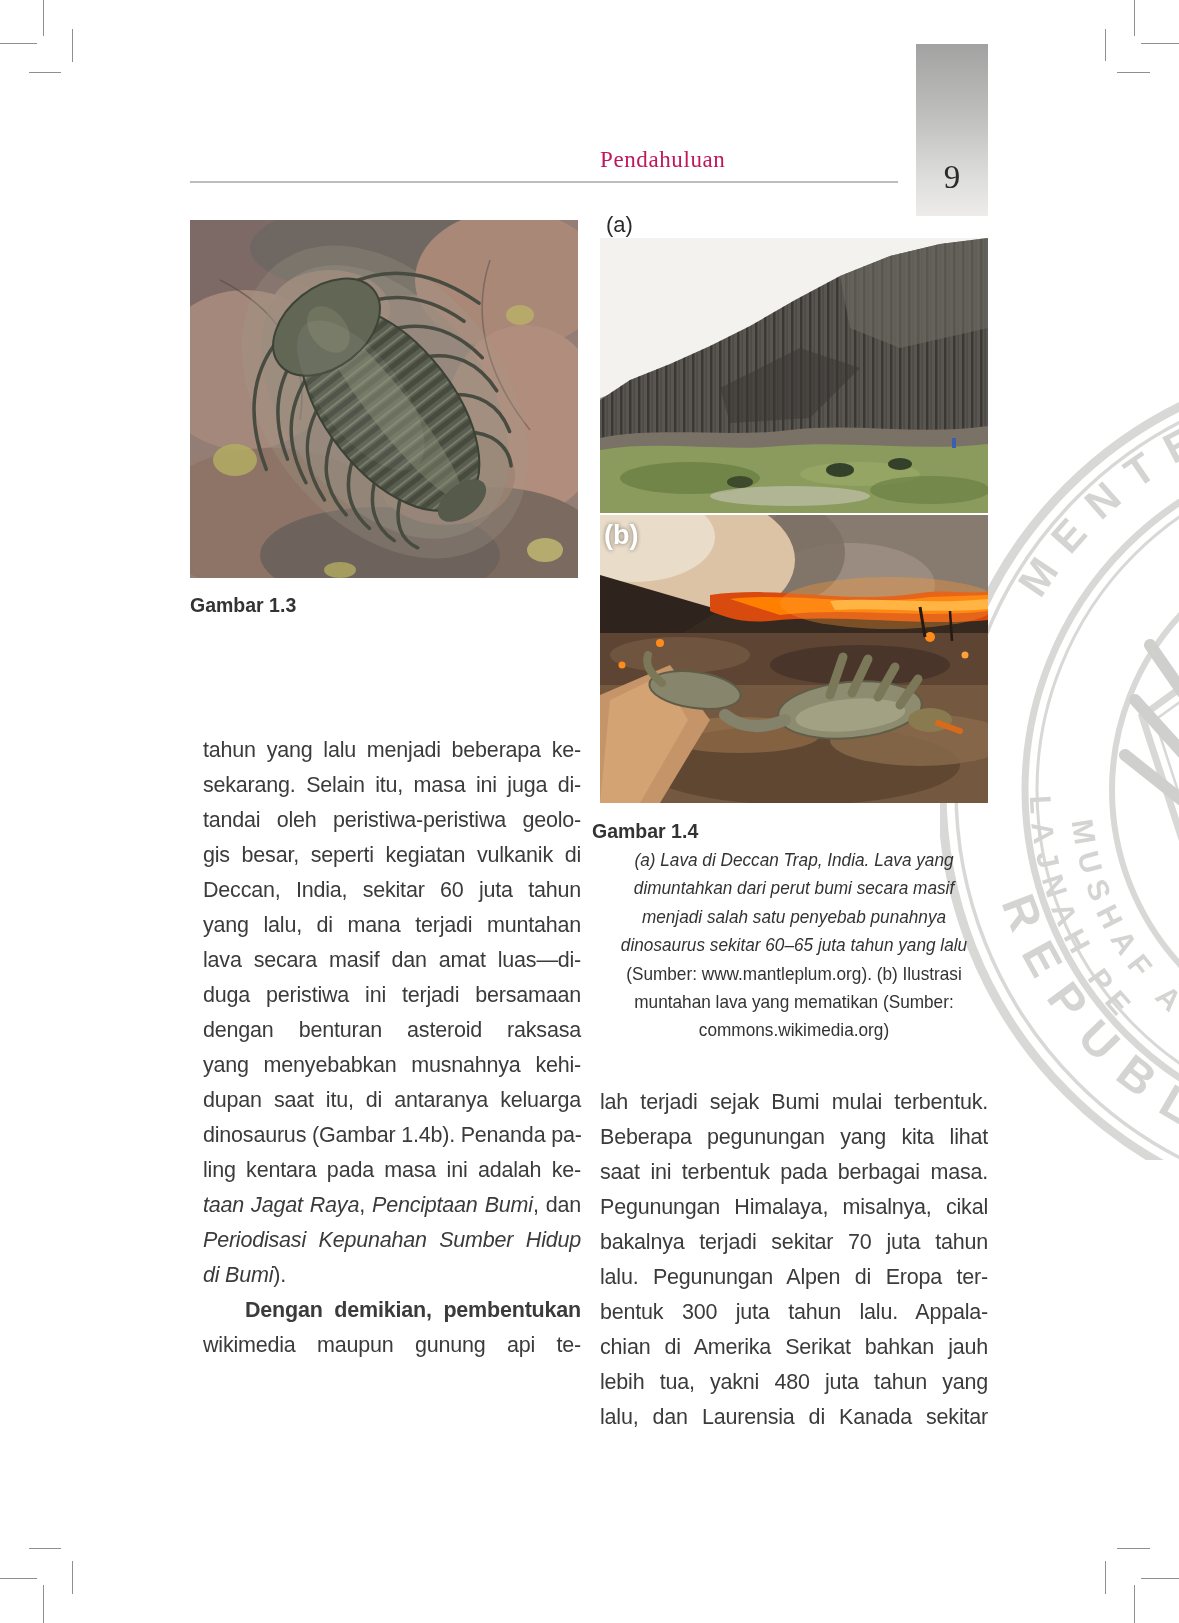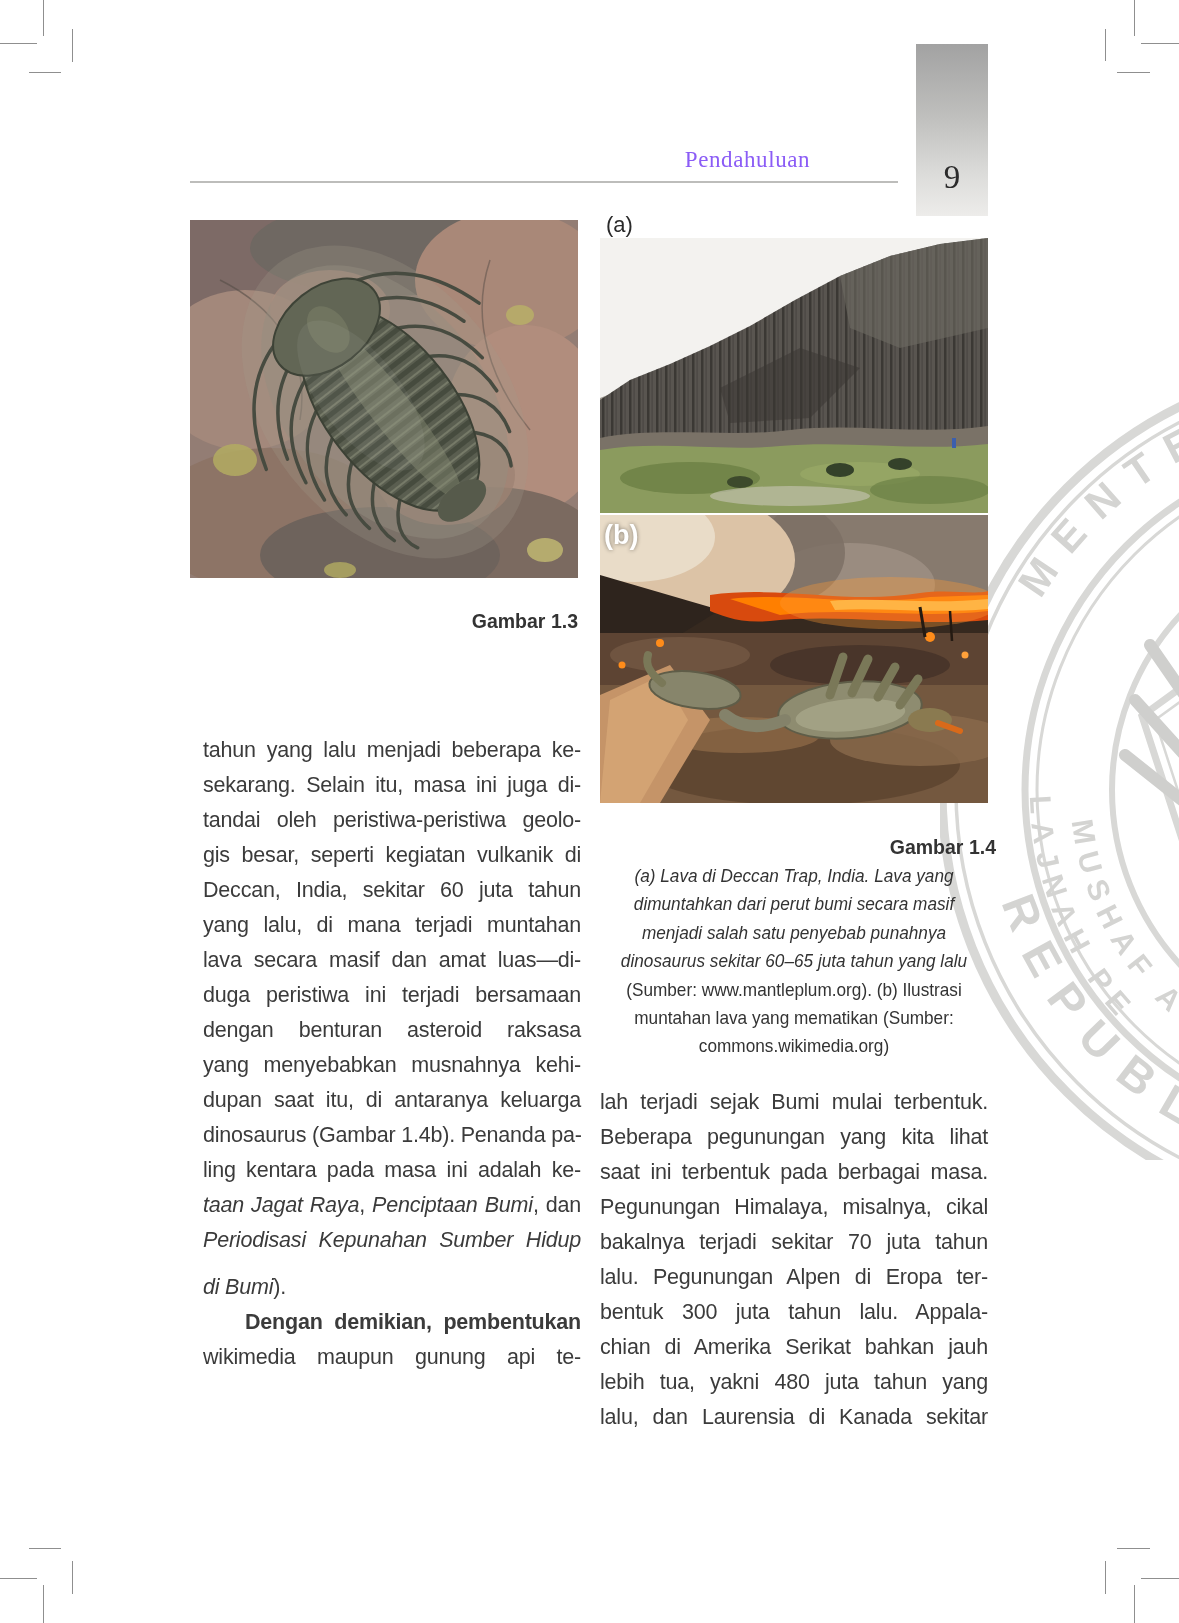--- a/index.html
+++ b/index.html
@@ -2,34 +2,34 @@
 <html><head>
 <meta charset="utf-8">
 <style>
   html,body{margin:0;padding:0;background:#ffffff;}
   .page{position:relative;width:1179px;height:1623px;background:#ffffff;overflow:hidden;
         font-family:"Liberation Sans",sans-serif;color:#3a3a3a;}
   .mark{position:absolute;background:#8f8f8f;}
   
   .col{position:absolute;font-size:21.5px;line-height:35px;letter-spacing:-0.2px;color:#3b3b3b;z-index:3;}
   .col .line{height:35px;white-space:nowrap;text-align:justify;text-align-last:justify;}
-  .col .line.end{text-align-last:left;margin-top:12px;}
+  .col .line.end{text-align-last:left;}
   .col .line.indent{padding-left:42px;font-weight:bold;}
   .it{font-style:italic;}
   
   .caption{position:absolute;color:#333333;z-index:3;}
-  .caption .capTitle{font-weight:bold;text-align:right;margin-top:16px;}
+  .caption .capTitle{font-weight:bold;text-align:left;}
   .caption .line{white-space:nowrap;text-align:center;text-align-last:center;transform:scaleX(.93);transform-origin:50% 50%;}
   #cap13{left:190px;top:592px;width:388px;font-size:18.5px;line-height:23.5px;}
   #cap13 .capTitle{font-size:19.5px;line-height:26px;}
   #cap14{left:592px;top:816px;width:404px;font-size:18.5px;line-height:28.4px;}
   #cap14 .capTitle{font-size:19.5px;line-height:30px;}
   
-  #hdrTitle{position:absolute;left:600px;top:147px;width:295px;text-align:center;
-            font-family:"Liberation Serif",serif;font-size:23px;letter-spacing:.6px;color:#8b5cf6;z-index:3;}
+  #hdrTitle{position:absolute;left:600px;top:147px;width:295px;text-align:left;
+            font-family:"Liberation Serif",serif;font-size:23px;letter-spacing:.6px;color:#be185d;z-index:3;}
   #hdrRule{position:absolute;left:190px;top:181px;width:708px;height:2px;background:#bdbdbb;z-index:2;}
   #pageTab{position:absolute;left:916px;top:44px;width:72px;height:172px;z-index:2;
            background:linear-gradient(180deg,#a2a2a2 0%,#bfbfbd 42%,#dcdcda 76%,#edecea 100%);}
   #pageNum{position:absolute;bottom:20px;width:100%;text-align:center;
            font-family:"Liberation Serif",serif;font-size:33px;color:#2b2b2b;}
   
   .fig{position:absolute;z-index:2;display:block;}
   #labelA{position:absolute;left:606px;top:212px;font-size:22px;color:#2a2a2a;z-index:3;}
   #labelB{position:absolute;left:604px;top:520px;font-size:27px;font-weight:bold;color:#ffffff;
           text-shadow:0 0 4px rgba(0,0,0,.45);z-index:3;}

